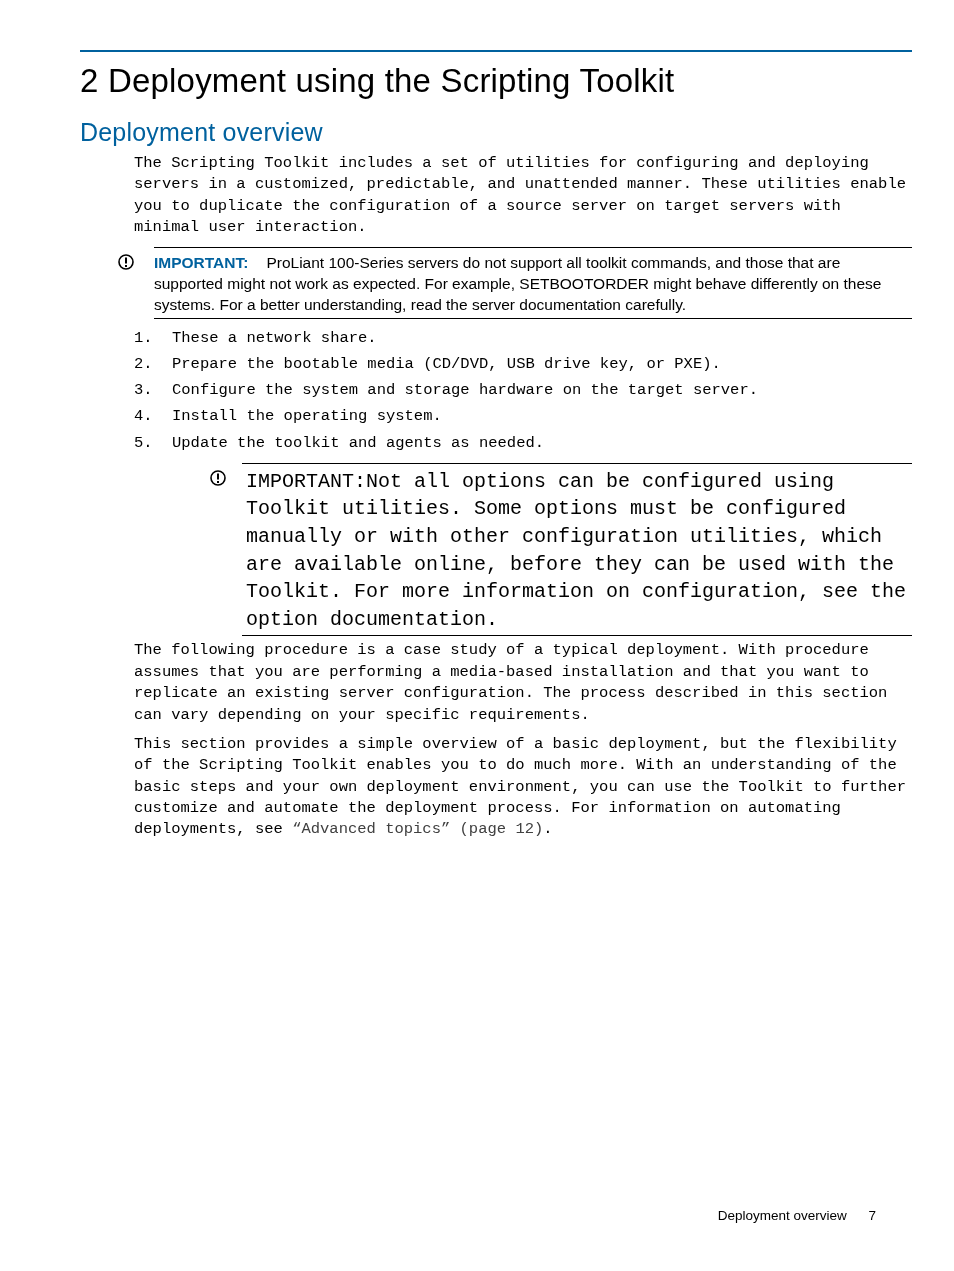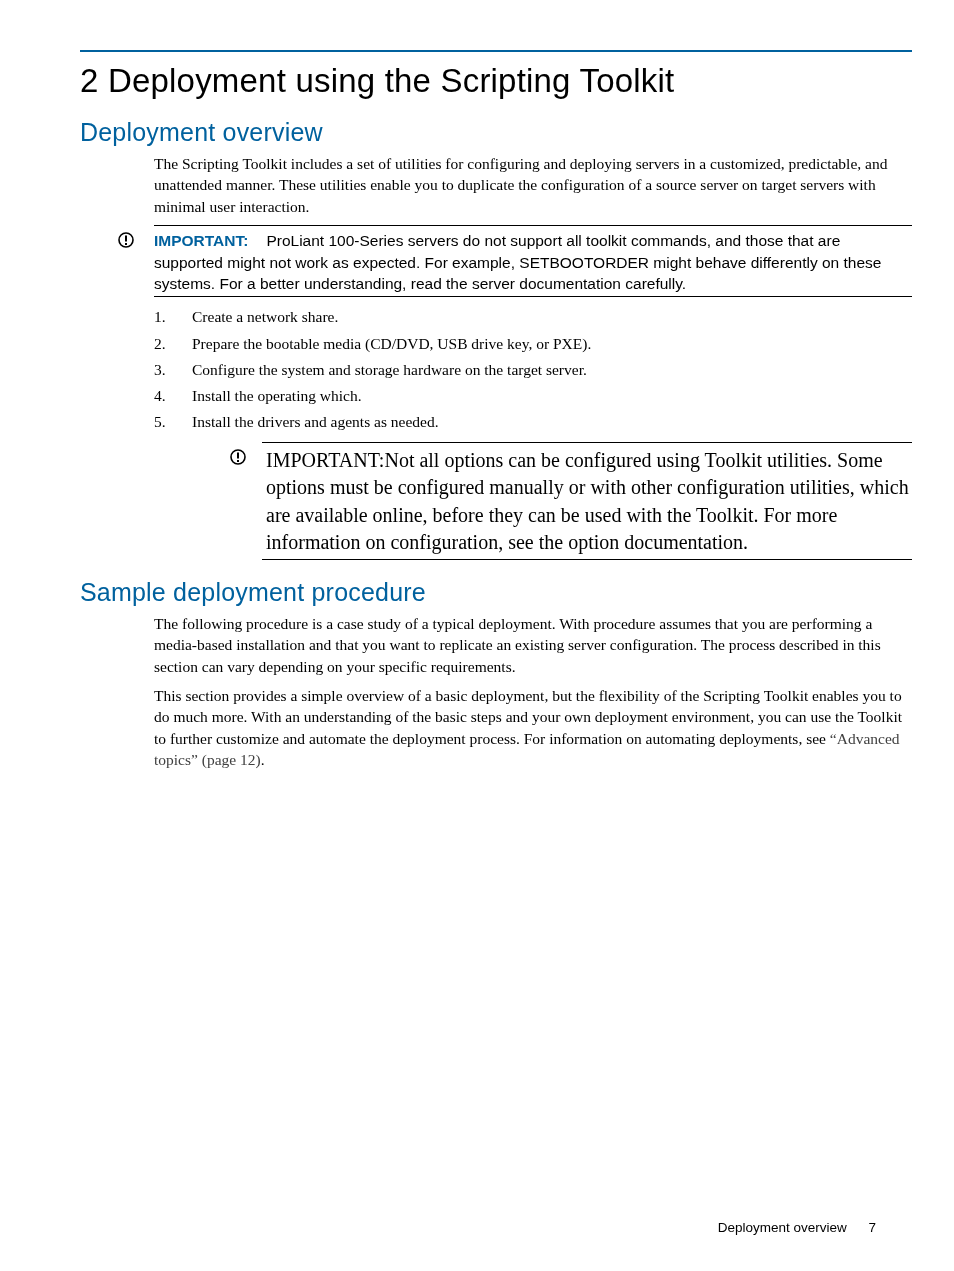--- a/index.html
+++ b/index.html
@@ -32,24 +32,24 @@
     letter-spacing: 0.2px;
   }
   h2.section {
     font-weight: 300;
     font-size: 25px;
     color: #00619e;
     margin: 10px 0 6px 2px;
     letter-spacing: 0.2px;
   }
   .body-block {
-    margin-left: 76px;
+    margin-left: 56px;
     font-size: 15.5px;
     line-height: 1.38;
-    font-family: Liberation Serif, serif;
+    font-family: Liberation Mono, monospace;
     font-stretch: condensed;
   }
   .body-block p { margin: 4px 0 8px 0; }
   .callout-wrap {
     margin-top: 8px;
     margin-bottom: 8px;
   }
   .callout-rule {
     border-top: 1px solid #000;
     margin-left: 76px;
@@ -120,21 +120,21 @@
     content: counter(step) ".";
     position: absolute;
     left: 0;
     top: 0;
   }
   .link {
     color: #404040;
   }
   .footer {
     position: absolute;
-    bottom: 36px;
+    bottom: 48px;
     right: 78px;
     font-size: 13.5px;
     color: #000;
   }
   .footer .pgnum { margin-left: 18px; }
   svg.important-icon { display:block; }
 </style>
 </head>
 <body>
 <div class="page">
@@ -160,46 +160,45 @@
       </div>
       <div class="text-col">
         <span class="label">IMPORTANT:</span><span>ProLiant 100-Series servers do not support all toolkit commands, and those that are supported might not work as expected. For example, SETBOOTORDER might behave differently on these systems. For a better understanding, read the server documentation carefully.</span>
       </div>
     </div>
     <div class="callout-rule"></div>
   </div>
 
   <div class="body-block">
     <ol class="steps">
-      <li>Create a network share.</li>
+      <li>These a network share.</li>
       <li>Prepare the bootable media (CD/DVD, USB drive key, or PXE).</li>
       <li>Configure the system and storage hardware on the target server.</li>
-      <li>Install the operating which.</li>
-      <li>Install the drivers and agents as needed.</li>
+      <li>Install the operating system.</li>
+      <li>Update the toolkit and agents as needed.</li>
     </ol>
 
     <div class="callout-inner-wrap">
       <div class="callout-rule"></div>
       <div class="callout-inner">
         <div class="icon-col">
           <svg class="important-icon" width="16" height="16" viewBox="0 0 16 16">
             <circle cx="8" cy="8" r="7" fill="none" stroke="#000" stroke-width="1.6"></circle>
             <rect x="7" y="3.5" width="2" height="6" fill="#000"></rect>
             <rect x="7" y="11" width="2" height="2" fill="#000"></rect>
           </svg>
         </div>
         <div class="text-col">
           <span class="label">IMPORTANT:</span><span>Not all options can be configured using Toolkit utilities. Some options must be configured manually or with other configuration utilities, which are available online, before they can be used with the Toolkit. For more information on configuration, see the option documentation.</span>
         </div>
       </div>
       <div class="callout-rule"></div>
     </div>
   </div>
 
-  <h2 class="section" style="margin-top:18px">Sample deployment procedure</h2>
 
   <div class="body-block">
     <p>The following procedure is a case study of a typical deployment. With procedure assumes that you are performing a media-based installation and that you want to replicate an existing server configuration. The process described in this section can vary depending on your specific requirements.</p>
     <p>
       <span>This section provides a simple overview of a basic deployment, but the flexibility of the Scripting Toolkit enables you to do much more. With an understanding of the basic steps and your own deployment environment, you can use the Toolkit to further customize and automate the deployment process. For information on automating deployments, see </span><span class="link">“Advanced topics” (page 12)</span><span>.</span>
     </p>
   </div>
 
   <div class="footer">
     <span>Deployment overview</span>

